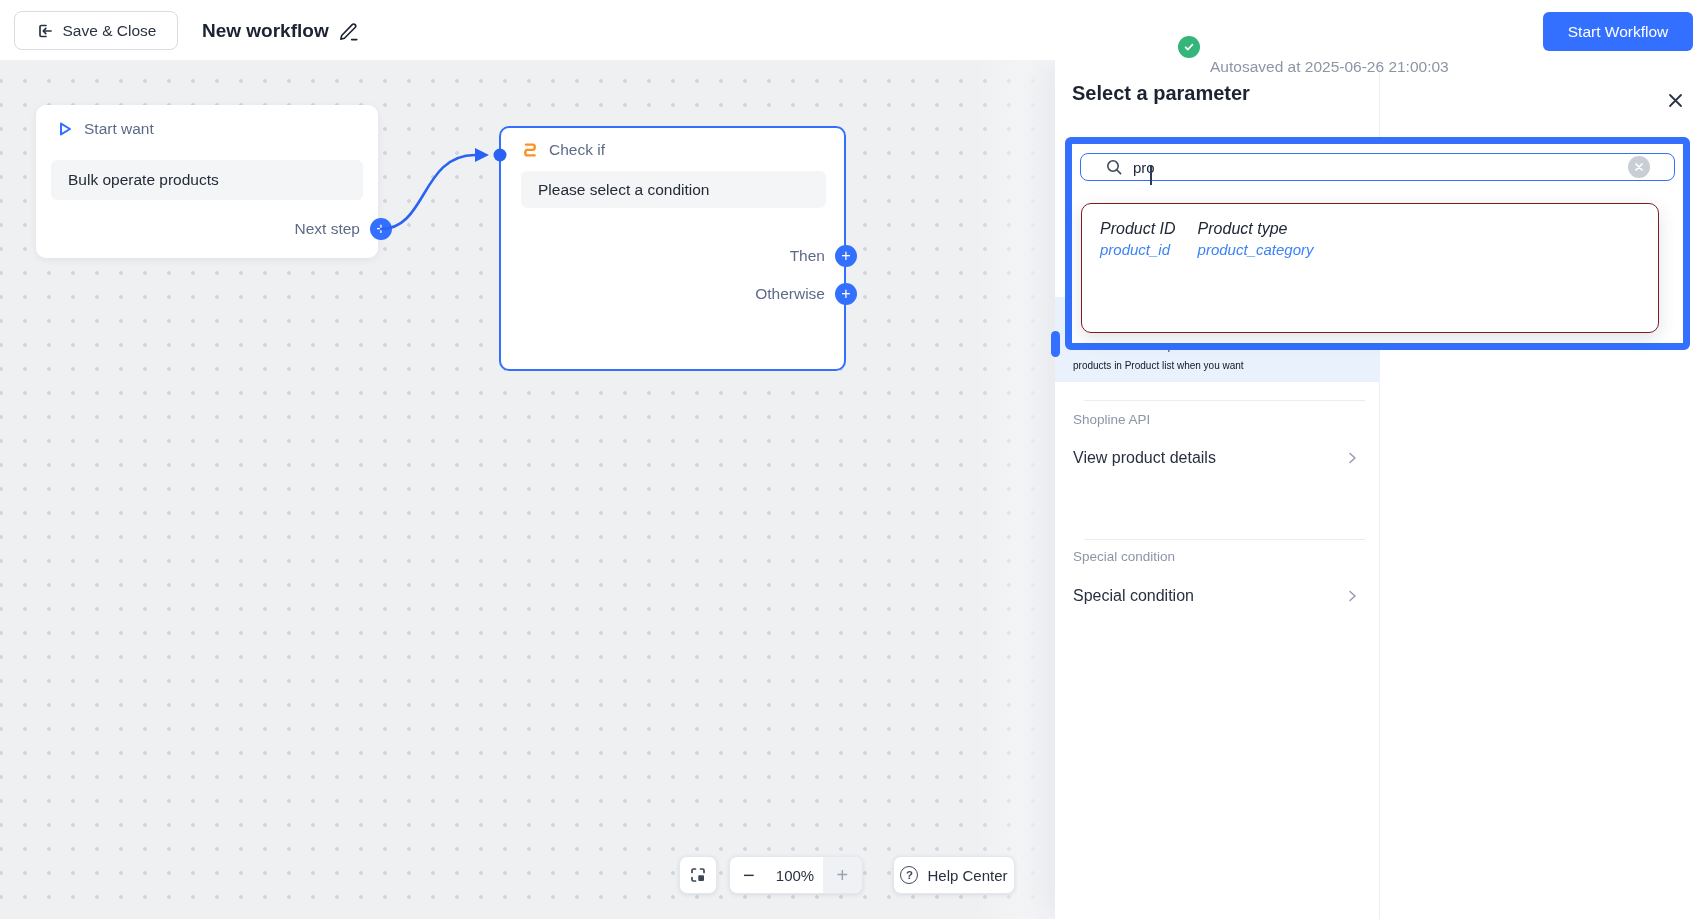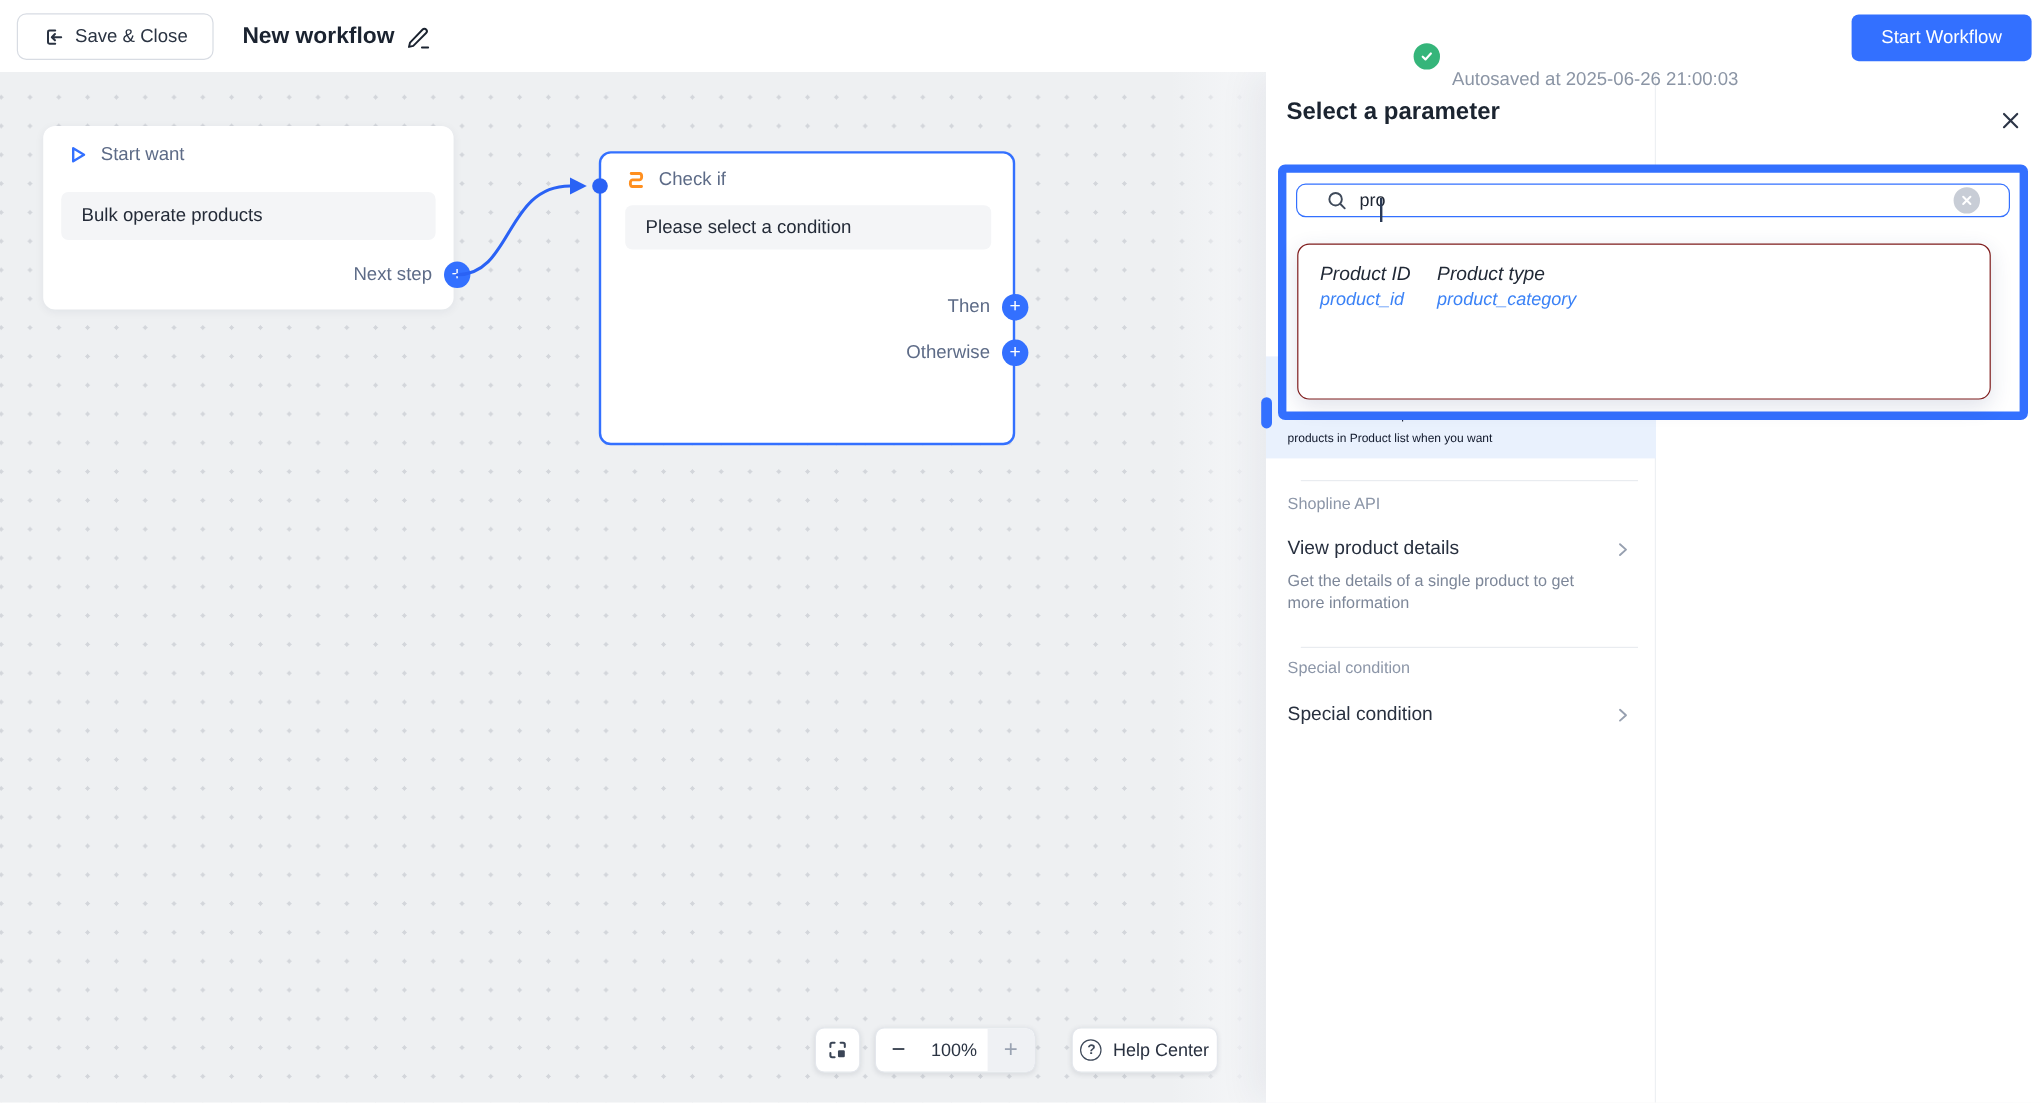--- a/index.html
+++ b/index.html
@@ -213,21 +213,20 @@
       </div>
 
       <div class="divider" style="top:340px"></div>
       <div class="sec-label" style="top:352px">Shopline API</div>
       <div class="item-title" style="top:389px">View product details</div>
       <div class="chev" style="top:391px">
         <svg width="14" height="14" viewBox="0 0 14 14" fill="none">
           <path d="M5 2.5 10 7l-5 4.5" stroke="#97a0b0" stroke-width="1.6" stroke-linecap="round" stroke-linejoin="round"></path>
         </svg>
       </div>
-      <div class="item-desc" style="top:414px">Get the details of a single product to get more information</div>
 
       <div class="divider" style="top:479px"></div>
       <div class="sec-label" style="top:489px">Special condition</div>
       <div class="item-title" style="top:527px">Special condition</div>
       <div class="chev" style="top:529px">
         <svg width="14" height="14" viewBox="0 0 14 14" fill="none">
           <path d="M5 2.5 10 7l-5 4.5" stroke="#97a0b0" stroke-width="1.6" stroke-linecap="round" stroke-linejoin="round"></path>
         </svg>
       </div>
     </div>

